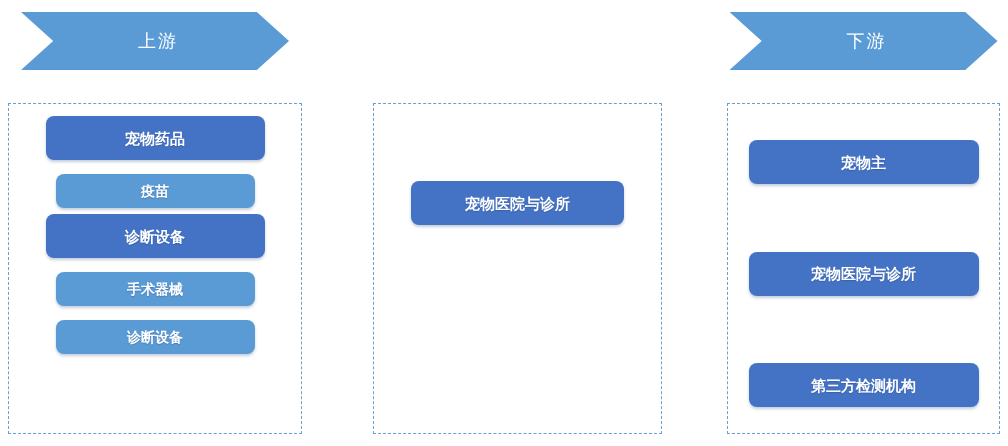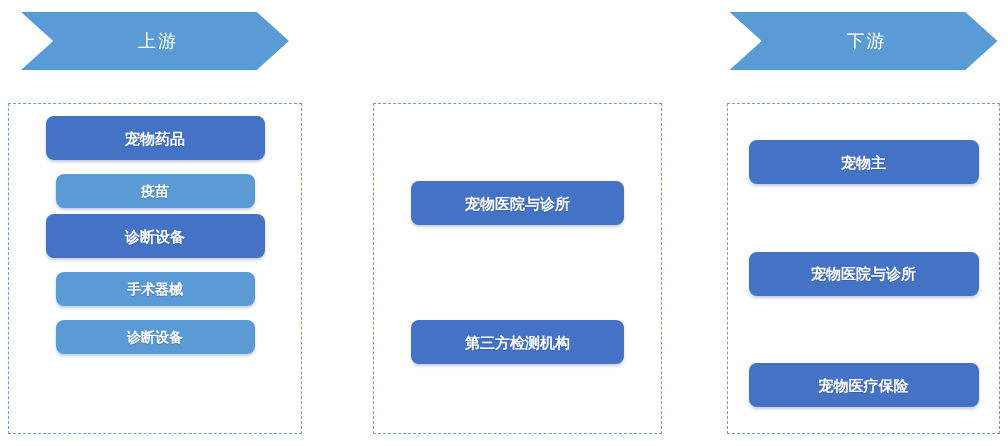--- a/index.html
+++ b/index.html
@@ -167,41 +167,38 @@
   </div>
 
   <div class="column col-1">
 
     <div class="dashed-box"></div>
 
     <div class="nodes midstream">
       <div class="node plain">
         <span>宠物医院与诊所</span>
       </div>
-      <div class="node plain">
-        <span>第三方检测机构</span>
-      </div>
     </div>
   </div>
 
   <div class="column col-2">
     <div class="chevron-wrap">
       <div class="chevron">
         <span class="chevron-label">下游</span>
       </div>
     </div>
 
     <div class="dashed-box"></div>
 
     <div class="nodes downstream">
       <div class="node plain">
         <span>宠物主</span>
       </div>
       <div class="node plain">
         <span>宠物医院与诊所</span>
       </div>
       <div class="node plain">
-        <span>宠物医疗保险</span>
+        <span>第三方检测机构</span>
       </div>
     </div>
   </div>
 
 </div>
 
 </body></html>

